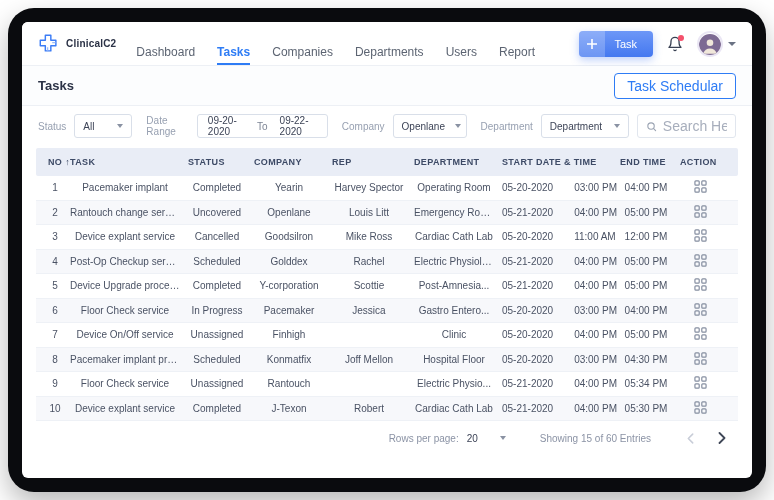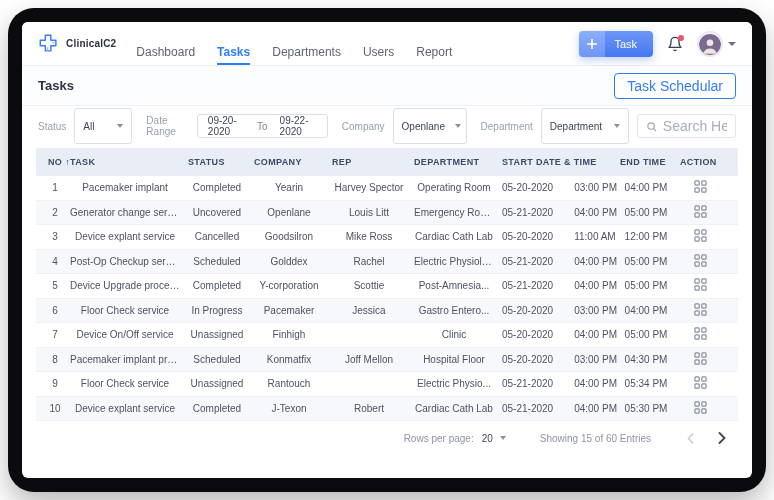--- a/index.html
+++ b/index.html
@@ -42,21 +42,21 @@
   .page-title { font-size: 13px; font-weight: 700; color: #2b3246; }
   .scheduler-btn { margin-left: auto; height: 26px; padding: 0 12px; background: #fff;
     border: 1px solid #2e7cf5; color: #2e7cf5; border-radius: 4px; font-size: 14px;
     cursor: pointer; font-family: "Liberation Sans", sans-serif; }
 
   
   .filterbar { height: 40px; flex: 0 0 40px; display: flex; align-items: center;
     padding: 0 16px; gap: 8px; font-size: 10px; background: #fff; }
   .flabel { color: #97a0b1; }
   .select { display: flex; align-items: center; justify-content: space-between; gap: 10px;
-    border: 1px solid #d9dfe9; border-radius: 3px; padding: 0 8px; height: 36px;
+    border: 1px solid #d9dfe9; border-radius: 3px; padding: 0 8px; height: 24px;
     color: #3c4356; background: #fff; cursor: pointer; }
   .sel-caret { width: 0; height: 0; border-left: 3.5px solid transparent;
     border-right: 3.5px solid transparent; border-top: 4px solid #8a92a3; }
   .sel-status { min-width: 58px; margin-right: 6px; }
   .sel-company { min-width: 74px; margin-right: 6px; }
   .sel-department { min-width: 88px; }
   .date-box { display: flex; align-items: center; gap: 12px; border: 1px solid #d9dfe9;
     border-radius: 3px; padding: 0 10px; height: 24px; color: #3c4356; margin-right: 6px; cursor: pointer; }
   .date-to { color: #7d8595; }
   .search-box { margin-left: auto; display: flex; align-items: center; gap: 6px;
@@ -79,21 +79,21 @@
   .trow.alt { background: #f7f8fb; }
   .td { font-size: 10px; color: #4a5264; white-space: nowrap; overflow: hidden;
     text-overflow: ellipsis; padding-right: 8px; }
   .td.c0 { padding-left: 12px; }
   .td.start { display: flex; gap: 21px; }
   .action-btn { display: inline-flex; cursor: pointer; padding-left: 6px; }
 
   
   .tfoot { height: 34px; flex: 0 0 34px; display: flex; align-items: center;
     justify-content: flex-end; gap: 8px; font-size: 10px; color: #8b93a5; padding-right: 4px; }
-  .rpp { display: flex; align-items: center; gap: 7px; color: #3c4356; cursor: pointer; margin-right: 26px; }
+  .rpp { display: flex; align-items: center; gap: 22px; color: #3c4356; cursor: pointer; margin-right: 26px; }
   .showing { margin-right: 20px; text-align: center; }
   .pager { display: inline-flex; padding: 4px 8px; cursor: pointer; }
 </style>
 </head>
 <body>
 
 <div class="device-frame"></div>
 
 <div class="app">
 
@@ -104,20 +104,21 @@
           <path d="M8 2.5h6v5.5h5.5v6H14v5.5H8V14H2.5V8H8z" stroke="#3b7cf6" stroke-width="1.6" stroke-linejoin="round"></path>
           <path d="M15.5 10.5h3.5M10.5 15.5v3.5" stroke="#9dbcf9" stroke-width="1.4"></path>
         </svg>
       </span>
       <span class="brand-name">ClinicalC2</span>
     </div>
 
     <nav class="nav">
         <span class="nav-item">Dashboard</span>
         <span class="nav-item active">Tasks</span>
+        <span class="nav-item">Companies</span>
         <span class="nav-item">Departments</span>
         <span class="nav-item">Users</span>
         <span class="nav-item">Report</span>
       </nav>
 
     <div class="top-actions">
       <button class="task-btn">
         <span class="task-btn-plus">
           <svg width="10" height="10" viewBox="0 0 10 10">
               <path d="M5 0v10M0 5h10" stroke="#ffffff" stroke-width="1.6"></path>
@@ -237,21 +238,21 @@
               <svg width="13" height="13" viewBox="0 0 14 14" fill="none" stroke="#858ea0" stroke-width="1.3">
                 <rect x="1" y="1" width="4.6" height="4.6" rx="1"></rect>
                 <rect x="8.4" y="1" width="4.6" height="4.6" rx="1"></rect>
                 <rect x="1" y="8.4" width="4.6" height="4.6" rx="1"></rect>
                 <rect x="8.4" y="8.4" width="4.6" height="4.6" rx="1"></rect>
               </svg>
             </span></div>
         </div>
         <div class="trow alt">
           <div class="td c0">2</div>
-          <div class="td c1">Generator change service</div>
+          <div class="td c1">Rantouch change service</div>
           <div class="td c2">Uncovered</div>
           <div class="td c3">Openlane</div>
           <div class="td c4">Louis Litt</div>
           <div class="td c5">Emergency Room</div>
           <div class="td c6 start">
             <span>05-21-2020</span>
             <span>04:00 PM</span>
           </div>
           <div class="td c7">05:00 PM</div>
           <div class="td c8"><span class="action-btn">

